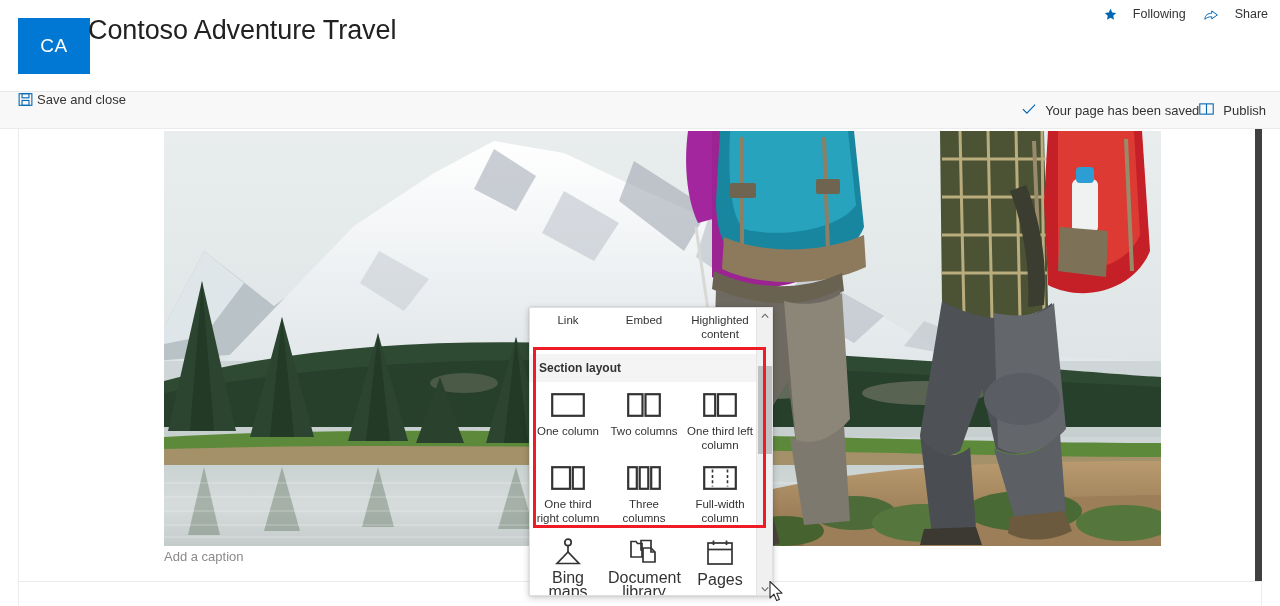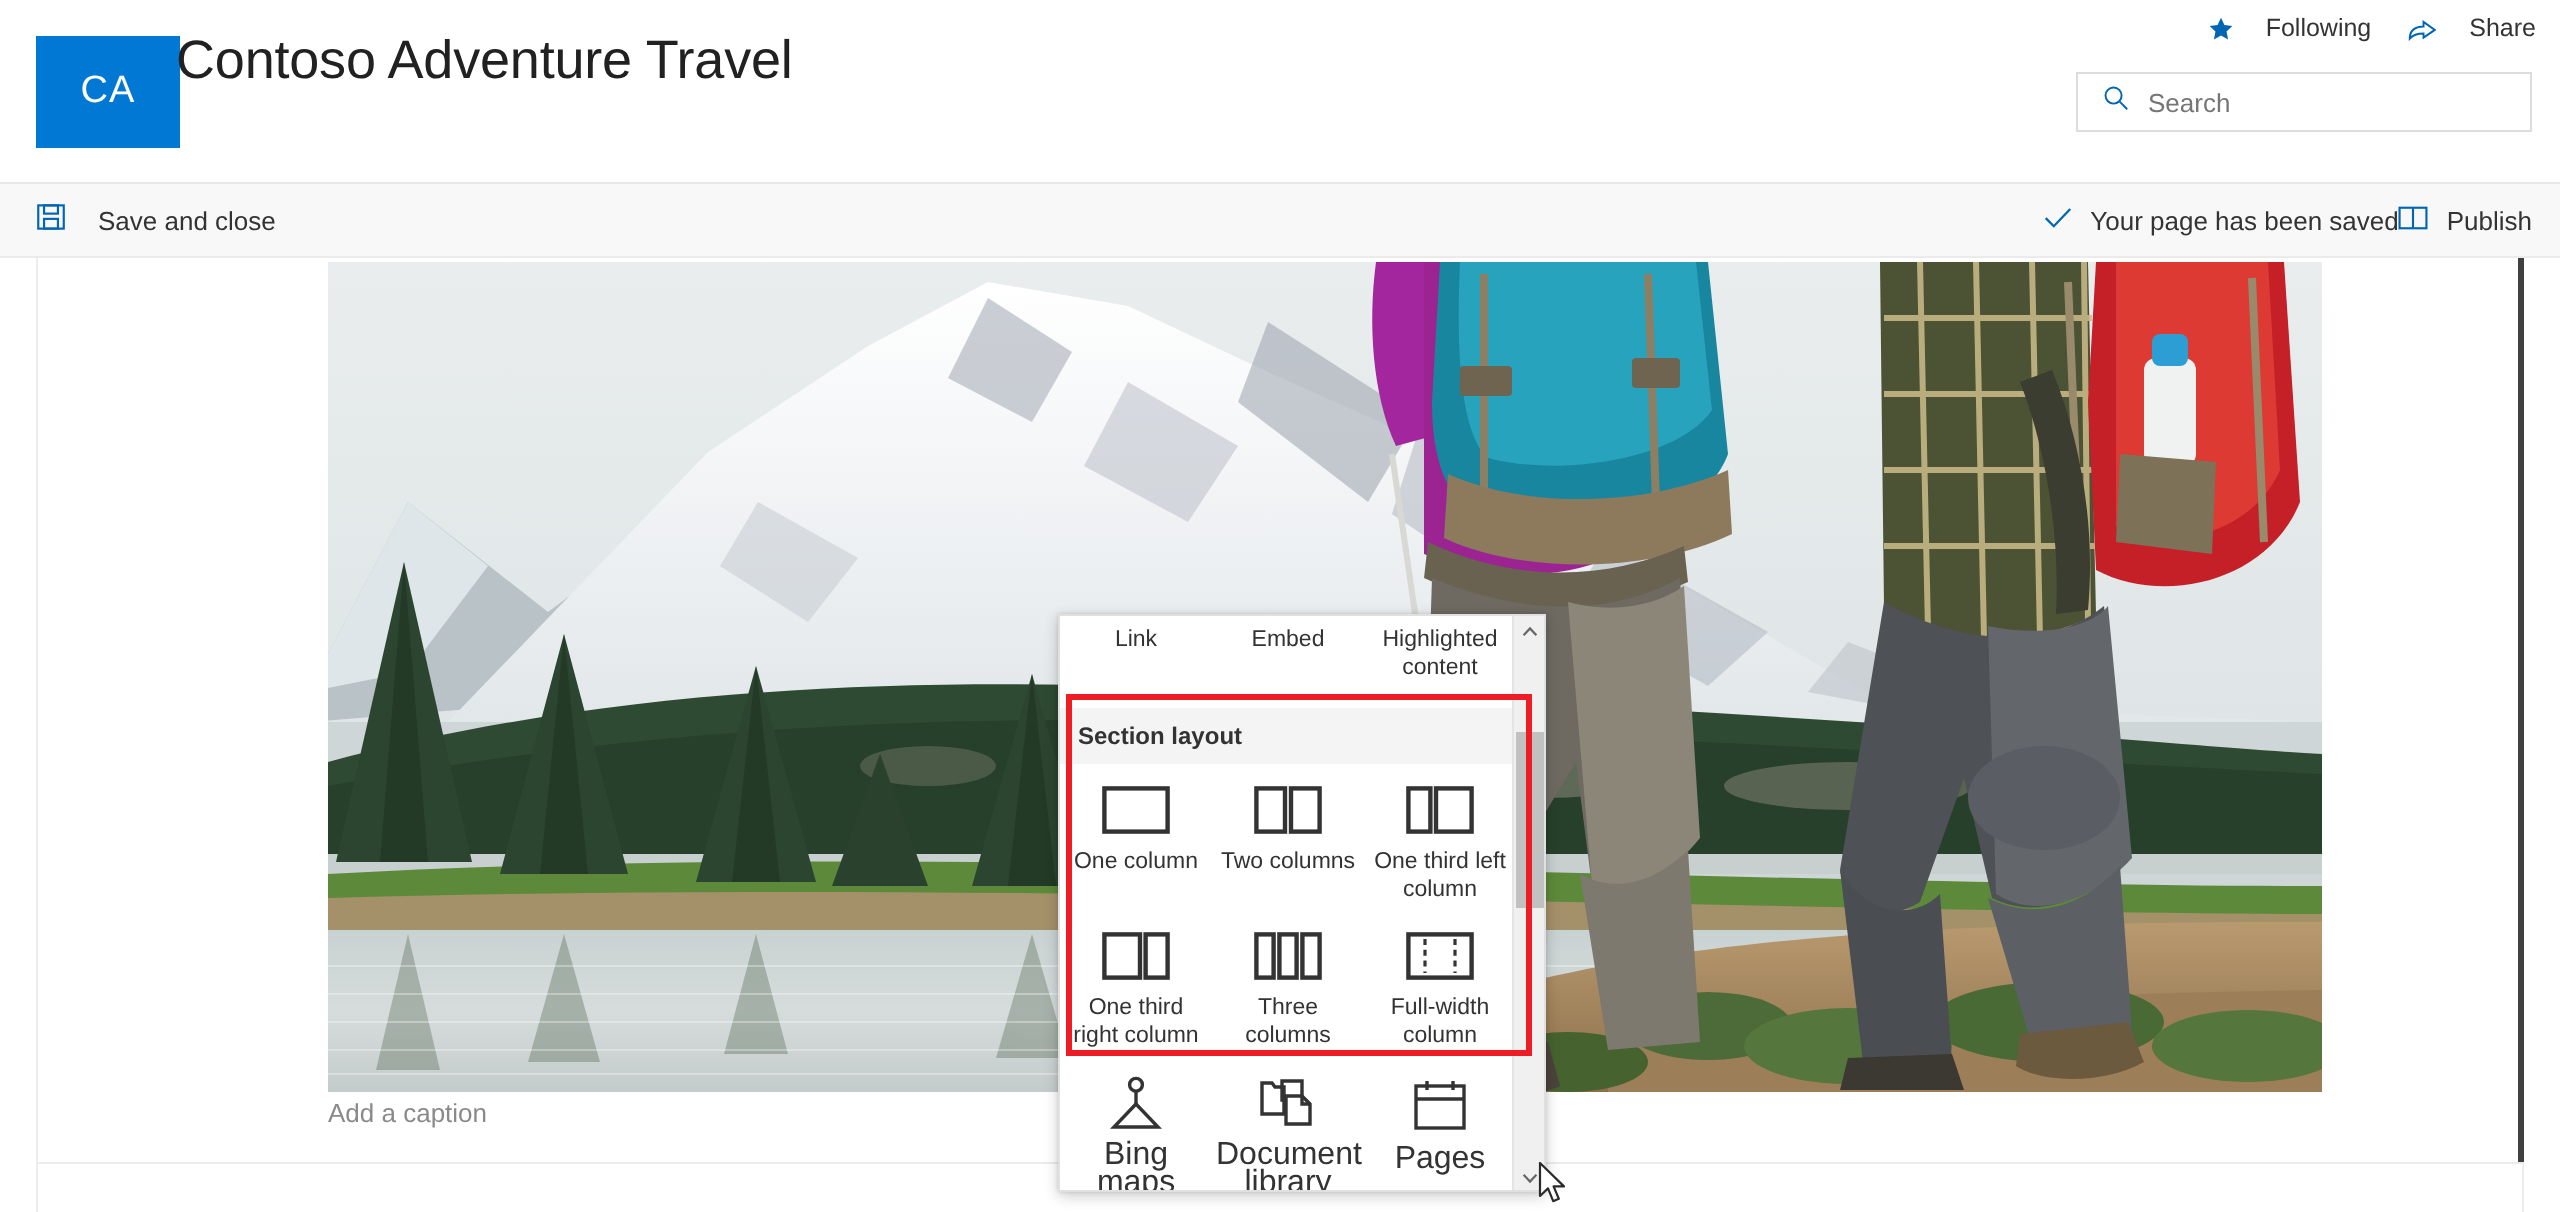--- a/index.html
+++ b/index.html
@@ -69,21 +69,21 @@
 
   
   .command-bar {
     position: absolute; left: 0; top: 92px;
     width: 1280px; height: 37px;
     background: #f8f8f8;
     border-bottom: 1px solid #ebebeb;
   }
   .cb-left {
     position: absolute; left: 18px; top: 0; height: 37px;
-    display: flex; align-items: center; gap: 16px;
+    display: flex; align-items: flex-start; gap: 4px;
     cursor: pointer;
   }
   .cb-left .lbl { font-size: 13px; color: #333333; }
   .cb-right {
     position: absolute; right: 14px; top: 0; height: 37px;
     display: flex; align-items: center; 
   }
   .cb-status {
     display: flex; align-items: center; gap: 9px;
     font-size: 13px; color: #333333;
@@ -92,21 +92,21 @@
     display: flex; align-items: center; gap: 9px;
     font-size: 13px; color: #333333; cursor: pointer;
   }
 
   
   .canvas {
     position: absolute; left: 18px; top: 129px;
     width: 1244px; height: 452px;
     background: #ffffff;
     border-left: 1px solid #ededed;
-    border-right: 3px solid #404040;
+    border-right: 7px solid #404040;
   }
   .page-bottom {
     position: absolute; left: 18px; top: 581px;
     width: 1244px; height: 25px;
     background: #ffffff;
     border-left: 1px solid #ededed;
     border-right: 1px solid #ededed;
     border-top: 1px solid #ebebeb;
   }
 
@@ -252,29 +252,20 @@
     <div class="hdr-action">
       <span>
         <svg width="15" height="13" viewBox="0 0 17 14">
           <path d="M1 12.5c0-5 3.6-6.8 7.8-6.9V3l6.4 4.5-6.4 4.4V9.6C5.4 9.6 2.8 10.4 1 12.5z" fill="none" stroke="#0065b3" stroke-width="1.1"></path>
         </svg>
       </span>
       <span>Share</span>
     </div>
   </div>
 
-  <div class="search-box">
-    <span class="s-icon">
-      <svg width="14" height="14" viewBox="0 0 16 16">
-        <circle cx="6.6" cy="6.6" r="4.6" fill="none" stroke="#0065b3" stroke-width="1.1"></circle>
-        <line x1="10.1" y1="10.1" x2="14.4" y2="14.4" stroke="#0065b3" stroke-width="1.1"></line>
-      </svg>
-    </span>
-    <input type="text" placeholder="Search" style="">
-  </div>
 </div>
 
 <div class="command-bar">
 
   <div class="cb-left">
     <span>
       <svg width="15" height="15" viewBox="0 0 16 16">
         <rect x="1.2" y="1.8" width="13.6" height="12.4" fill="none" stroke="#0065b3" stroke-width="1.15"></rect>
         <rect x="4.3" y="1.8" width="7.4" height="4.4" fill="none" stroke="#0065b3" stroke-width="1.15"></rect>
         <rect x="4.3" y="9" width="7.4" height="5.2" fill="none" stroke="#0065b3" stroke-width="1.15"></rect>

